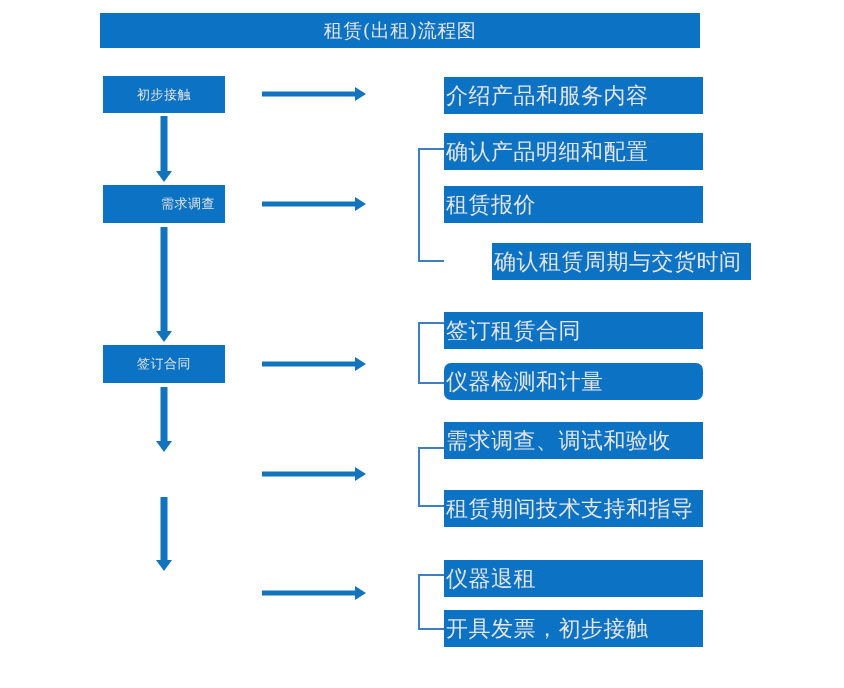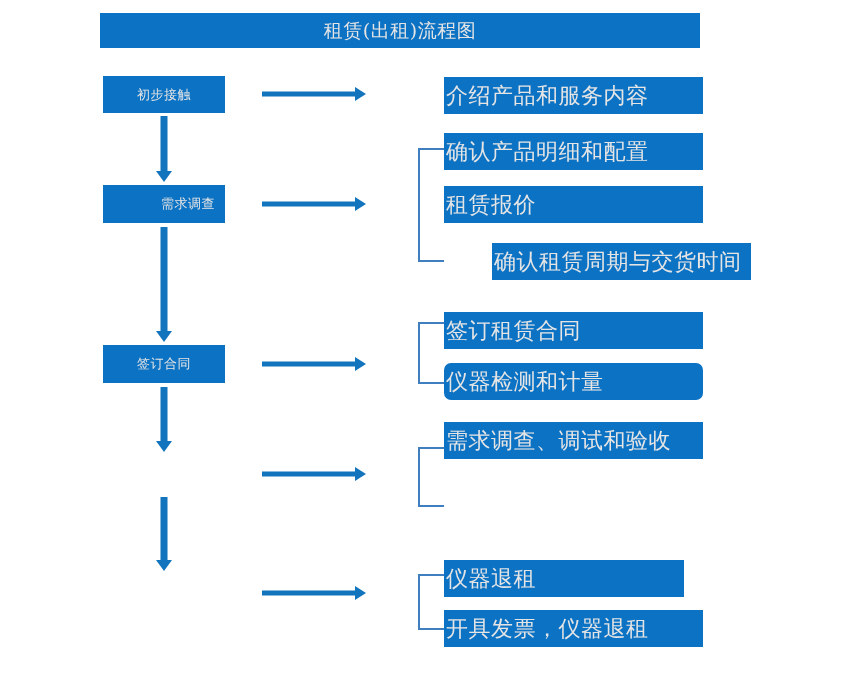--- a/index.html
+++ b/index.html
@@ -169,20 +169,21 @@
   <div class="bracket" style="left:418px; top:322px; width:26px; height:62px;"></div>
 
   <div class="box task-box" style="left:444px; top:312px; width:259px; height:37px;text-align:center;">签订租赁合同</div>
 
   <div class="box task-box" style="left:444px; top:363px; width:259px; height:37px;border-radius:7px;">仪器检测和计量</div>
 
   <div class="bracket" style="left:418px; top:447px; width:26px; height:60px;"></div>
 
   <div class="box task-box" style="left:444px; top:422px; width:259px; height:37px;">需求调查、调试和验收</div>
 
+  <div class="box task-box" style="left:444px; top:490px; width:259px; height:37px;">租赁期间技术支持和指导</div>
 
   <div class="bracket" style="left:418px; top:574px; width:26px; height:56px;"></div>
 
-  <div class="box task-box" style="left:444px; top:560px; width:240px; height:37px;">仪器退租</div>
+  <div class="box task-box" style="left:444px; top:560px; width:259px; height:37px;">仪器退租</div>
 
-  <div class="box task-box" style="left:444px; top:610px; width:259px; height:37px;">开具发票，仪器退租</div>
+  <div class="box task-box" style="left:444px; top:610px; width:259px; height:37px;">开具发票，初步接触</div>
 
 </div>
 
 </body></html>

